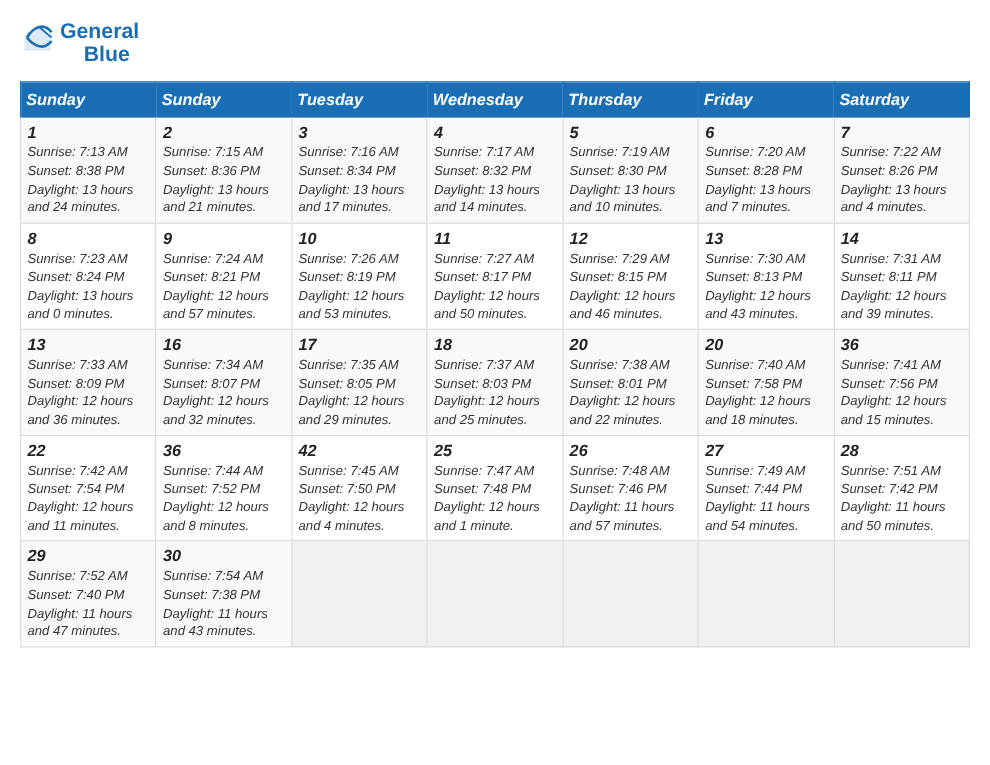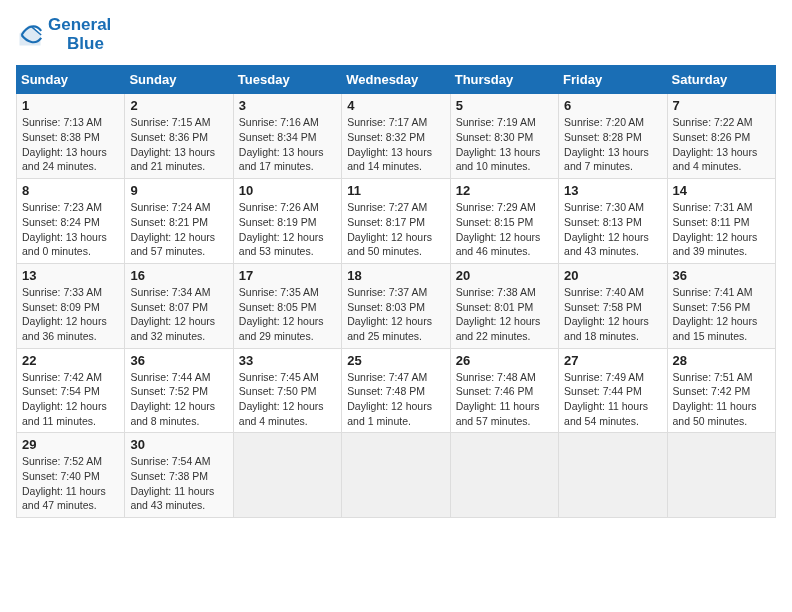--- a/index.html
+++ b/index.html
@@ -11,21 +11,20 @@
       padding: 16px;
     }
     .header {
       display: flex;
       justify-content: space-between;
       align-items: flex-start;
       margin-bottom: 12px;
     }
     .logo {
       display: flex;
-      align-items: center;
       gap: 4px;
     }
     .logo-icon {
       width: 28px;
       height: 28px;
     }
     .title-block {
       text-align: right;
     }
     .month-year {
@@ -34,20 +33,21 @@
       color: #333;
     }
     .location {
       font-size: 14px;
       color: #555;
     }
     table {
       width: 100%;
       border-collapse: collapse;
       font-size: 11px;
+      font-style: italic;
     }
     thead tr th {
       background: #1a6eb5;
       color: #fff;
       padding: 6px 4px;
       text-align: left;
       font-size: 13px;
       font-weight: bold;
       border: 1px solid #1a6eb5;
     }
@@ -299,21 +299,21 @@
       </td>
         <td>
         <span class="day-num">36</span>
         <div class="day-info">
           Sunrise: 7:44 AM<br>
           Sunset: 7:52 PM<br>
           Daylight: 12 hours and 8 minutes.
         </div>
       </td>
         <td>
-        <span class="day-num">33</span>
+        <span class="day-num">42</span>
         <div class="day-info">
           Sunrise: 7:45 AM<br>
           Sunset: 7:50 PM<br>
           Daylight: 12 hours and 4 minutes.
         </div>
       </td>
         <td>
         <span class="day-num">25</span>
         <div class="day-info">
           Sunrise: 7:47 AM<br>

